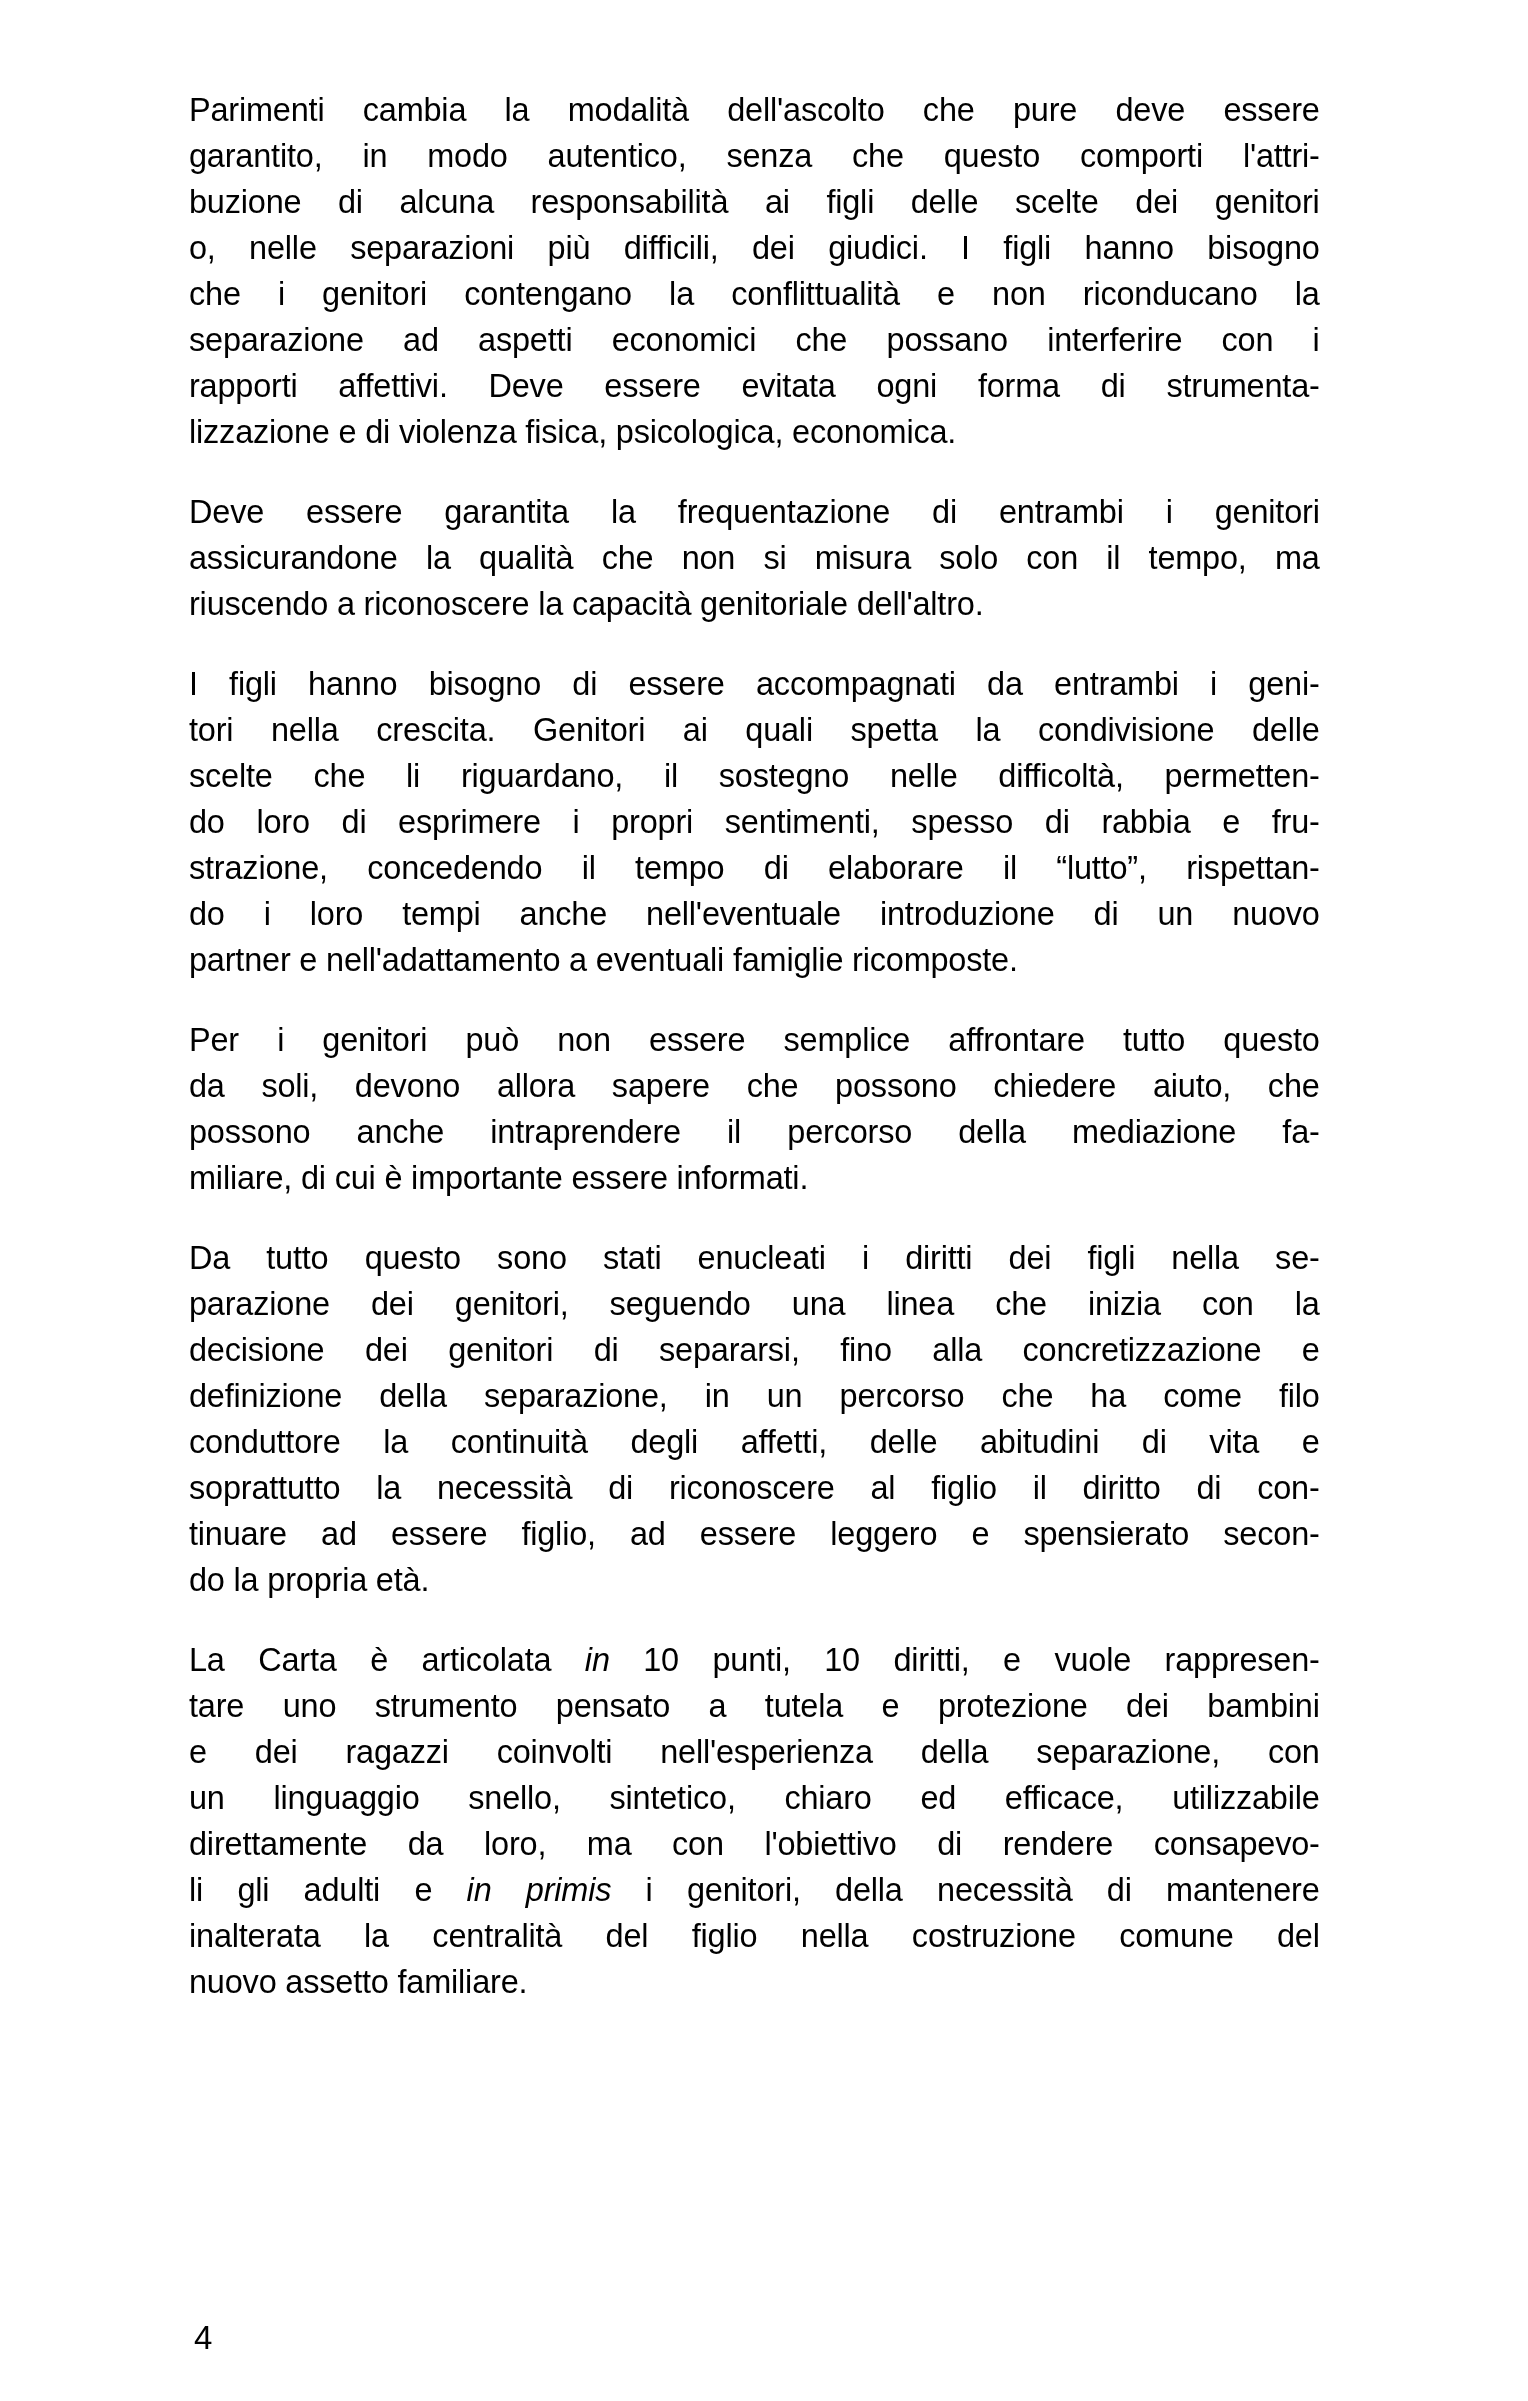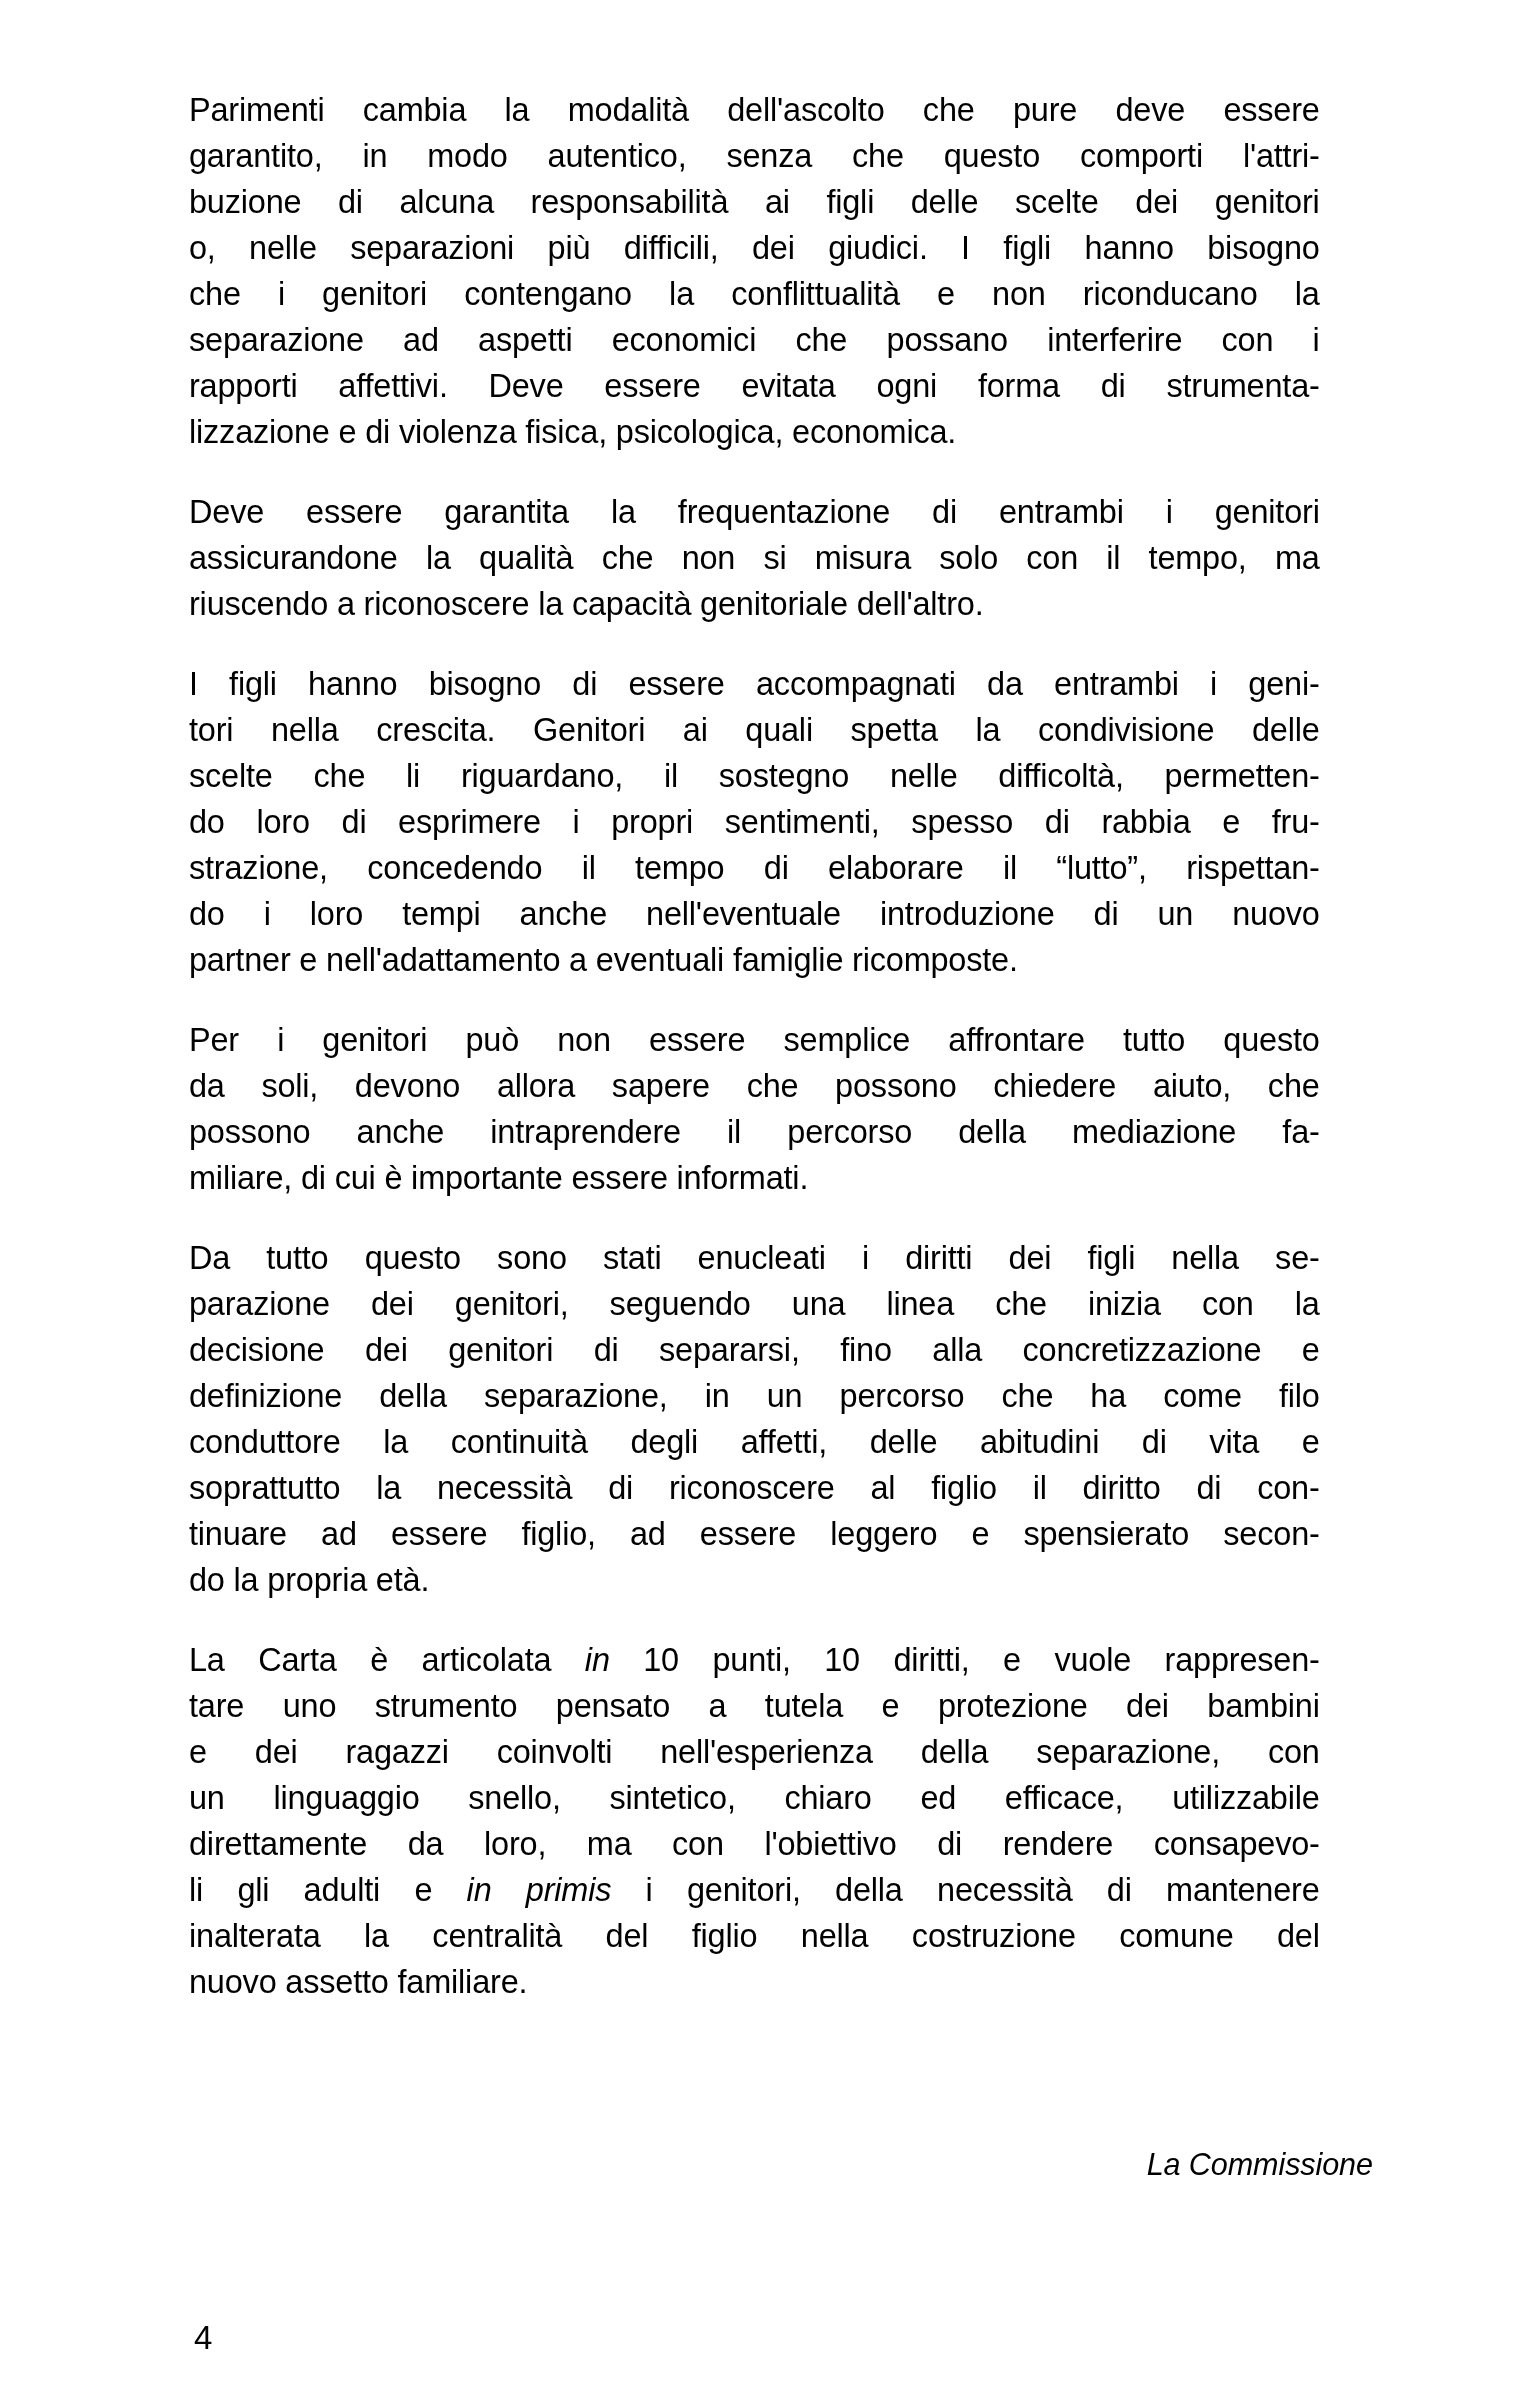--- a/index.html
+++ b/index.html
@@ -504,20 +504,17 @@
           <span class="w">figlio</span>
           <span class="w">nella</span>
           <span class="w">costruzione</span>
           <span class="w">comune</span>
           <span class="w">del</span>
         </span>
         <span class="line">nuovo assetto familiare.</span>
       </p>
     </div>
 
-  <div class="signature">
-    <span class="inner">La Commissione</span>
-  </div>
 
   <div class="folio">4</div>
 
 </div>
 
 
 </body></html>

